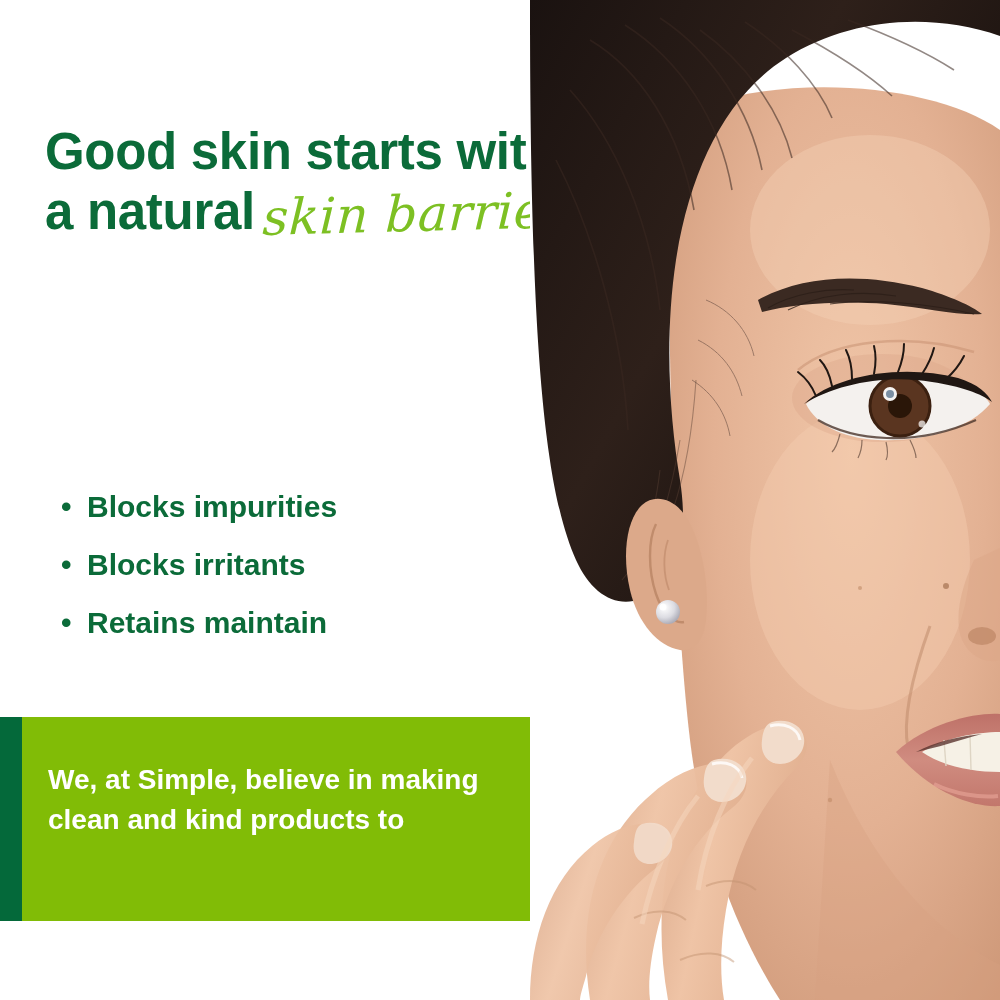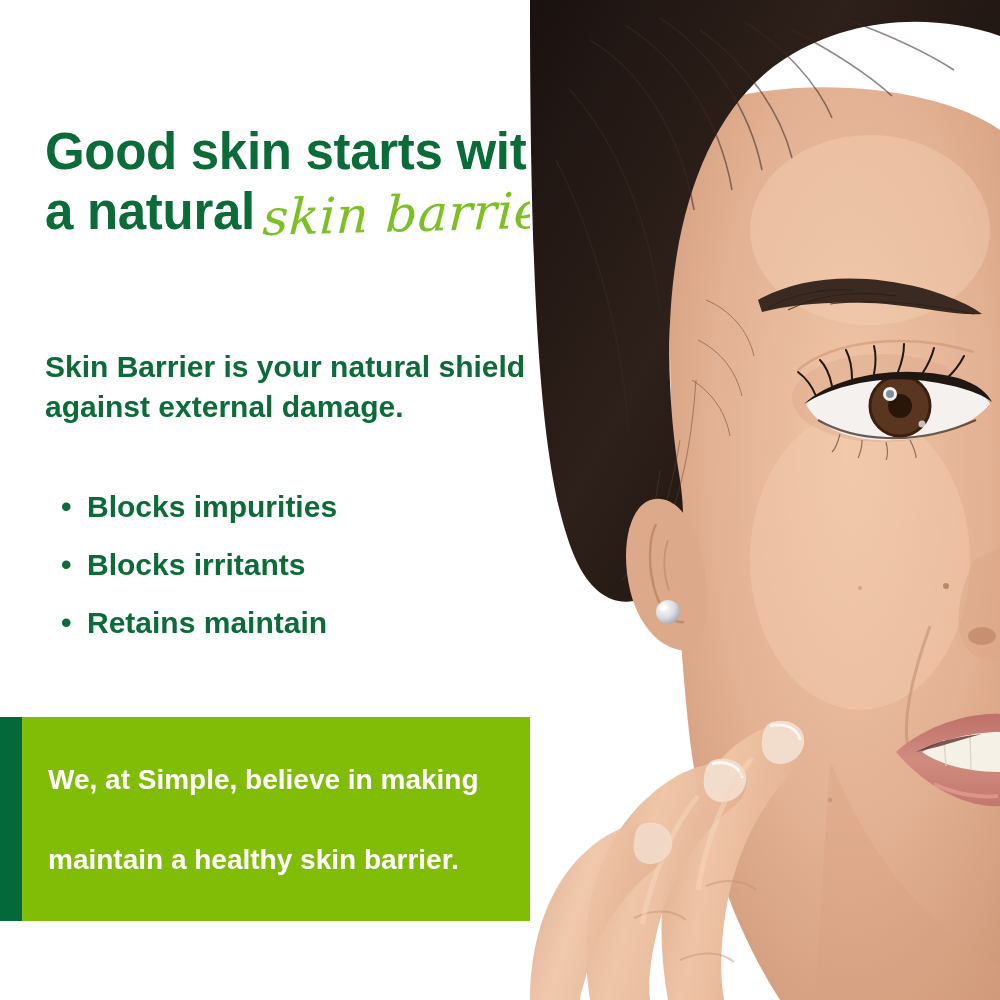--- a/index.html
+++ b/index.html
@@ -116,22 +116,21 @@
 </style>
 </head>
 <body>
 
 <div id="poster">
 
   <div class="banner">
     <div class="banner-accent"></div>
     <div class="banner-text">
       <span>We, at Simple, believe in making</span><br>
-      <br>
-      <span>maintain a healthy skin barrier.</span>
+      <span>clean and kind products to</span><br>
     </div>
   </div>
 
   <div class="photo-layer">
     <svg width="470" height="1000" viewBox="0 0 470 1000" xmlns="http://www.w3.org/2000/svg">
       <defs>
         <radialGradient id="skinG" cx="55%" cy="40%" r="75%">
           <stop offset="0%" stop-color="#F0C6A8"></stop>
           <stop offset="55%" stop-color="#E3B193"></stop>
           <stop offset="100%" stop-color="#CE9878"></stop>
@@ -325,21 +324,20 @@
     </svg>
   </div>
 
   <h1 class="headline">
     <span>Good skin starts with</span>
     <span class="line2">
       <span>a natural</span><span class="script">skin barrier</span>
     </span>
   </h1>
 
-  <p class="subhead">Skin Barrier is your natural shield against external damage.</p>
 
   <ul class="bullets">
     <li>
       <span class="dot">•</span>
       <span>Blocks impurities</span>
     </li>
     <li>
       <span class="dot">•</span>
       <span>Blocks irritants</span>
     </li>

